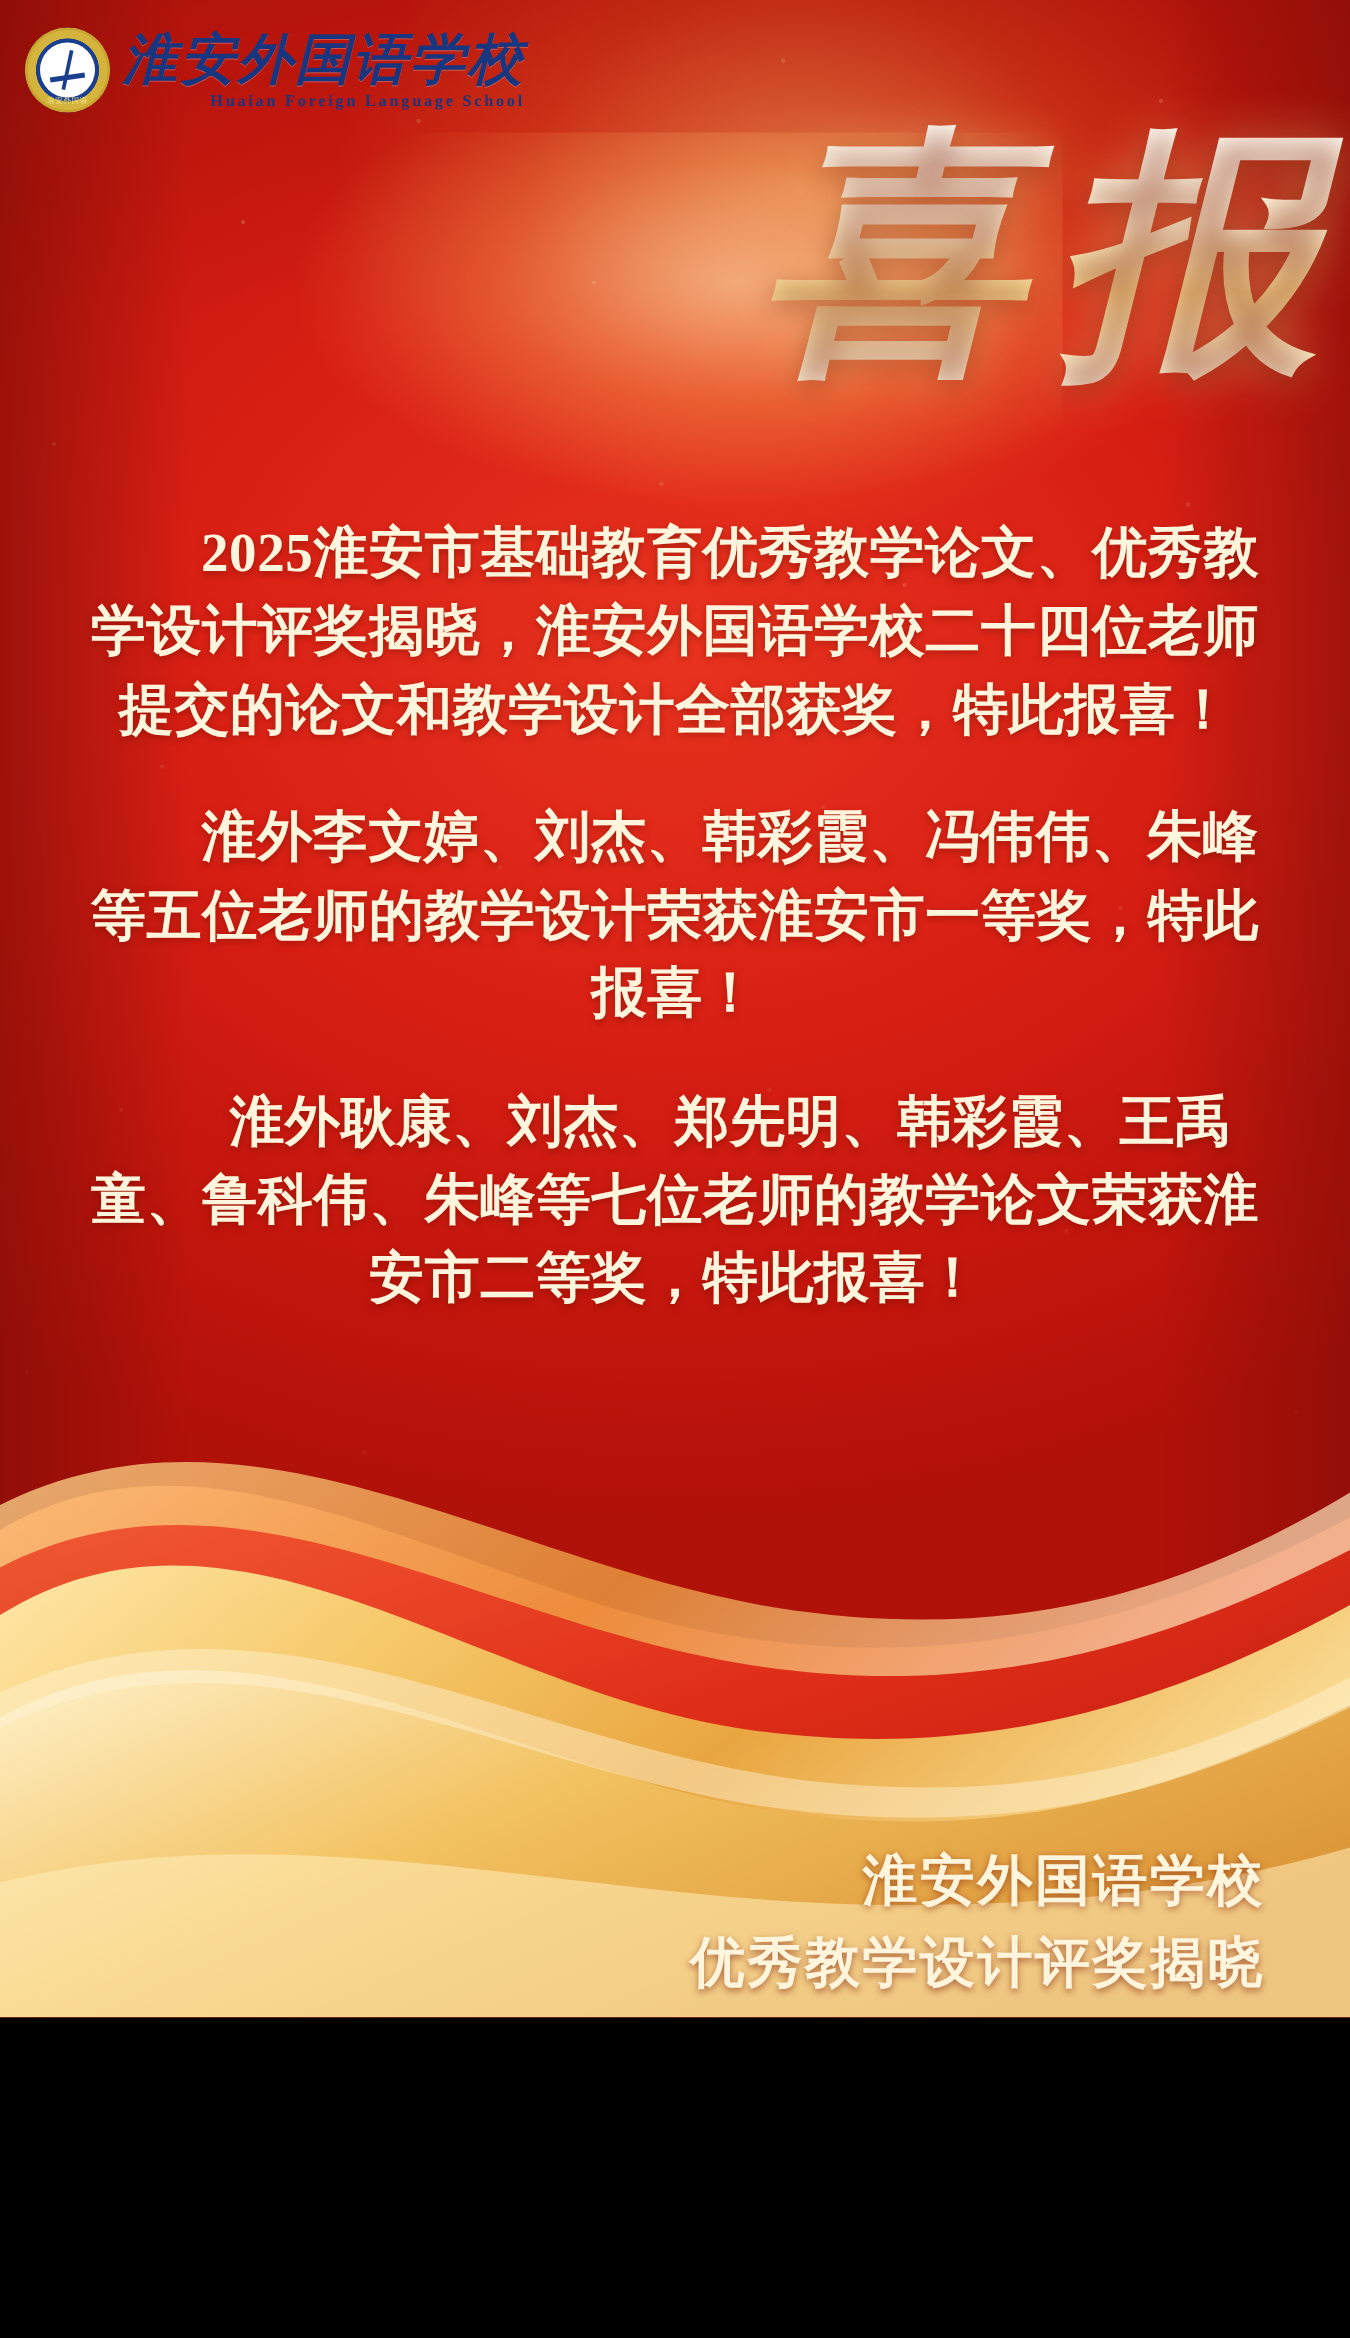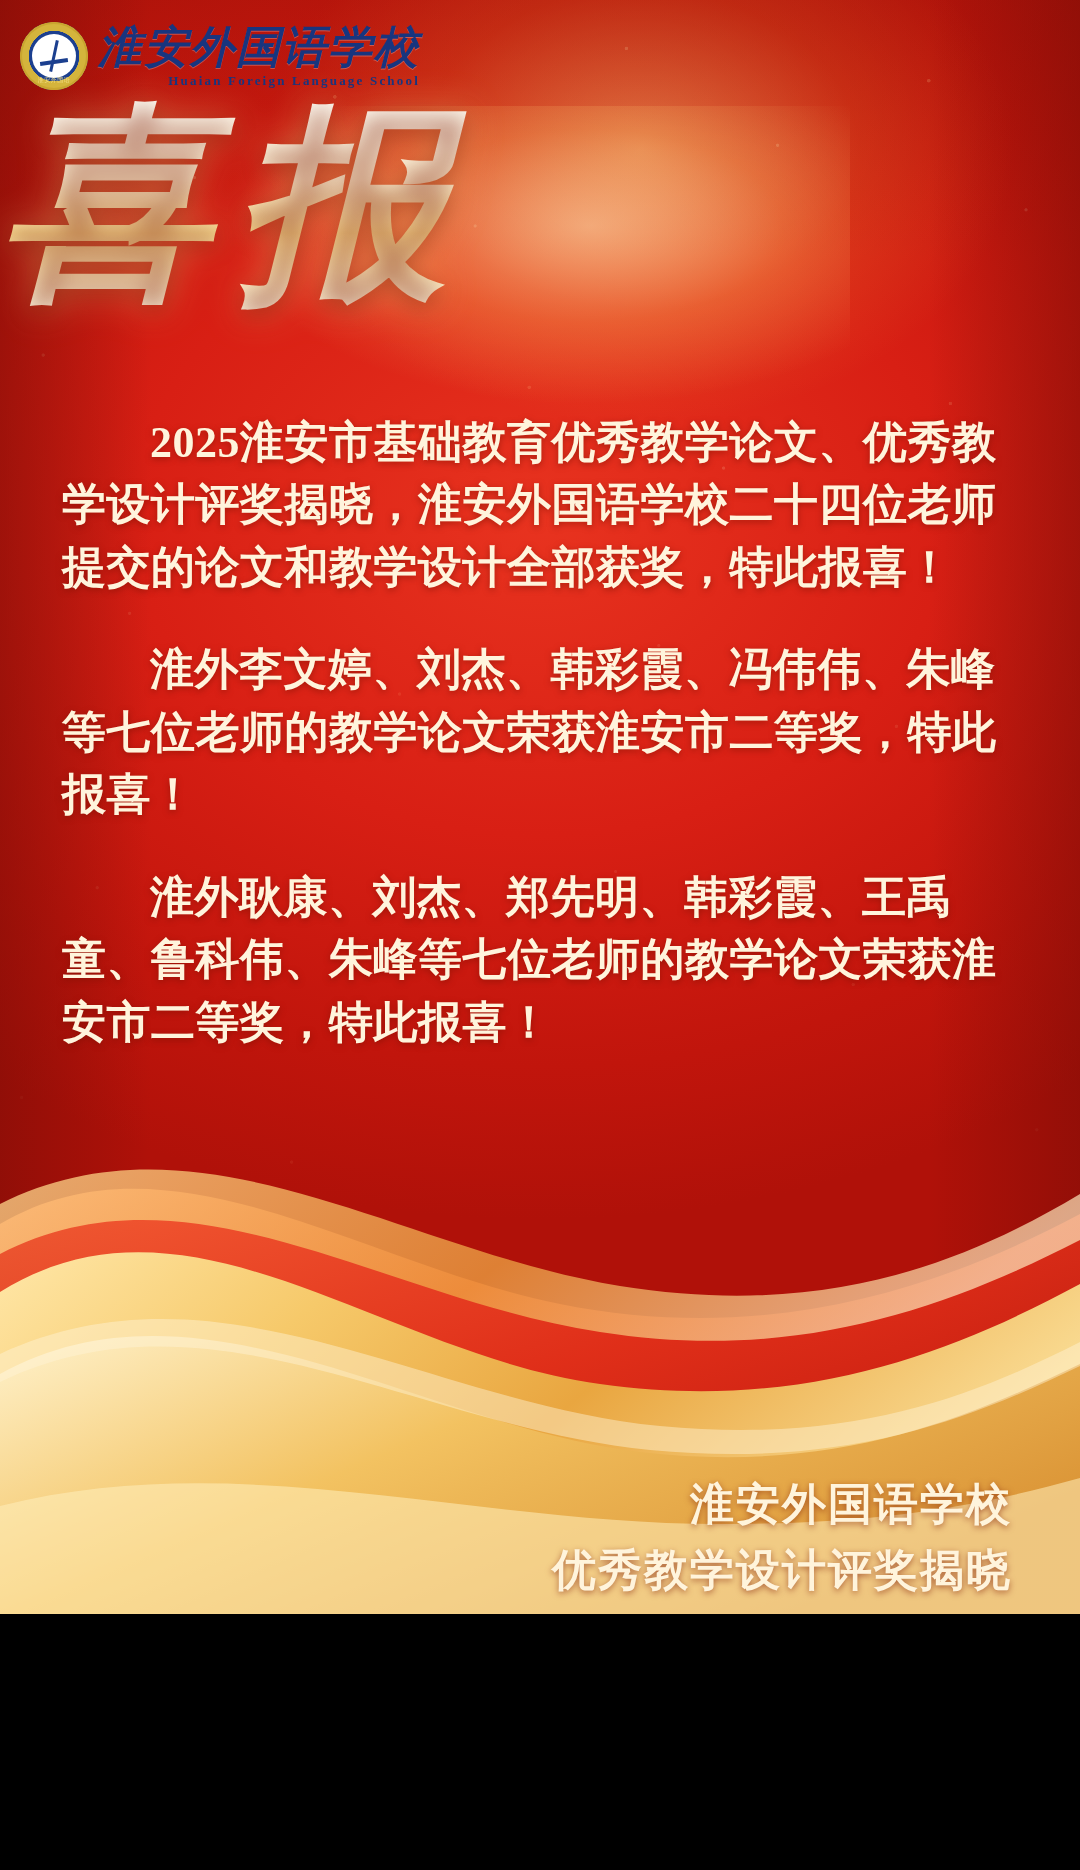--- a/index.html
+++ b/index.html
@@ -140,21 +140,21 @@
     color: #18357f;
     letter-spacing: 2.2px;
     text-align: right;
   }
 
   
   .title-wrap {
     position: absolute;
     top: 96px;
     left: 0; right: 0;
-    text-align: left;
+    text-align: right;
     z-index: 5;
   }
   .title-glow {
     position: absolute;
     left: 50%;
     top: 10px;
     width: 620px;
     height: 300px;
     transform: translateX(-50%);
     background: radial-gradient(ellipse at 58% 40%, rgba(255,235,180,0.55) 0%, rgba(255,200,110,0.25) 38%, rgba(255,170,60,0) 70%);
@@ -189,20 +189,21 @@
   .para {
     font-family: "Liberation Serif", serif;
     font-size: 44px;
     font-weight: bold;
     line-height: 1.42;
     color: #fff4dc;
     text-indent: 88px;
     margin: 0 0 40px 0;
     text-shadow: 0 2px 6px rgba(120,16,0,0.55);
     letter-spacing: 0.5px;
+    text-align: center;
   }
   .sign {
     position: absolute;
     top: 1472px;
     left: 0;
     width: 1012px;
     text-align: right;
     z-index: 5;
   }
   .sign div {
@@ -246,21 +247,21 @@
     </div>
   </div>
 
   <div class="title-wrap">
     <div class="title-glow"></div>
     <div class="title-cn">喜报</div>
   </div>
 
   <div class="body">
     <p class="para">2025淮安市基础教育优秀教学论文、优秀教学设计评奖揭晓，淮安外国语学校二十四位老师提交的论文和教学设计全部获奖，特此报喜！</p>
-    <p class="para">淮外李文婷、刘杰、韩彩霞、冯伟伟、朱峰等七位老师的教学论文荣获淮安市二等奖，特此报喜！</p>
+    <p class="para">淮外李文婷、刘杰、韩彩霞、冯伟伟、朱峰等五位老师的教学设计荣获淮安市一等奖，特此报喜！</p>
     <p class="para">淮外耿康、刘杰、郑先明、韩彩霞、王禹童、鲁科伟、朱峰等七位老师的教学论文荣获淮安市二等奖，特此报喜！</p>
   </div>
 
   <div class="sign">
     <div>淮安外国语学校</div>
     <div>优秀教学设计评奖揭晓</div>
   </div>
 
   <div class="ribbon">
     <svg viewBox="0 0 1080 560" preserveAspectRatio="none">

